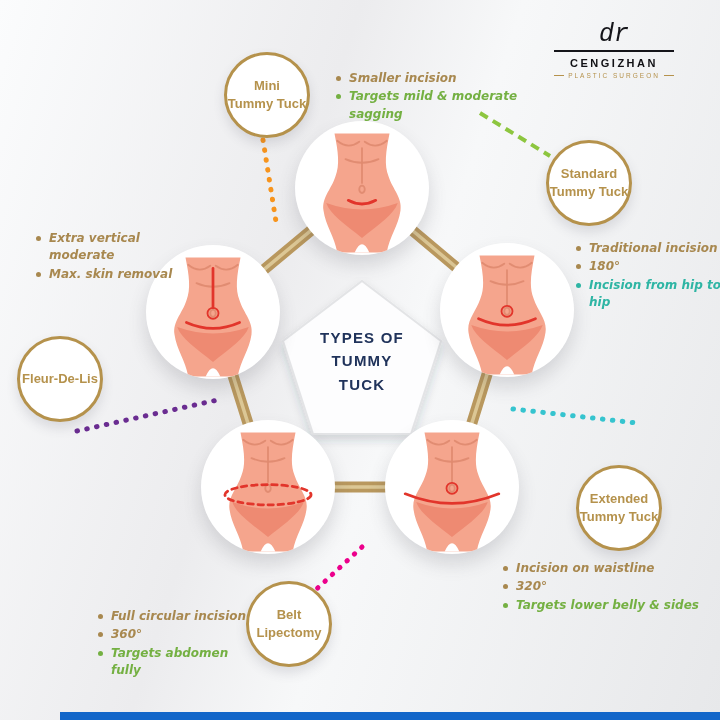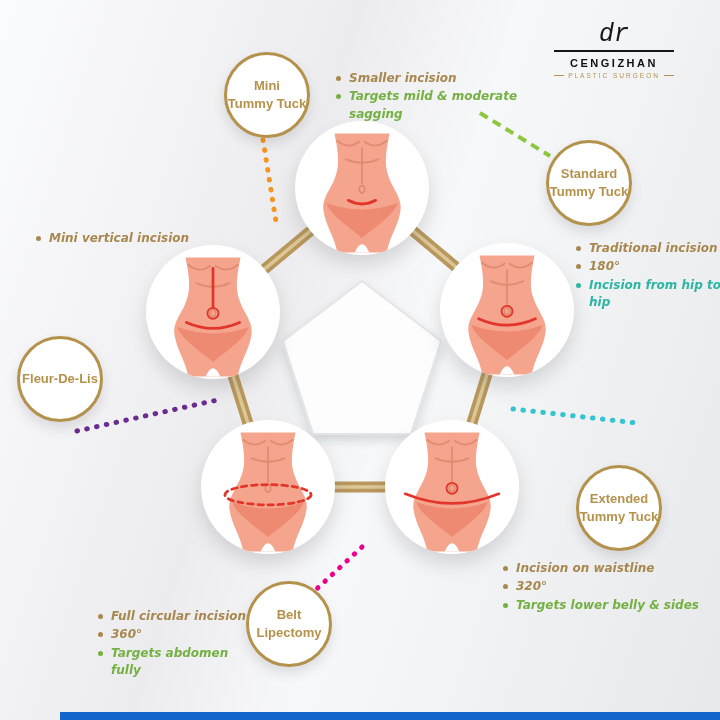--- a/index.html
+++ b/index.html
@@ -57,20 +57,25 @@
     <polygon class="ring-outer" points="362,188 507,310 452,487 268,487 213,312"></polygon>
     <polygon class="ring-inner" points="362,188 507,310 452,487 268,487 213,312"></polygon>
     <line class="dots" x1="263" y1="140" x2="277" y2="228" style="stroke: rgb(247, 148, 29);"></line>
     <line class="dashes" x1="480" y1="113" x2="550" y2="156" style="stroke: rgb(141, 198, 63);"></line>
     <line class="dots" x1="513" y1="409" x2="637" y2="423" style="stroke: rgb(53, 196, 207);"></line>
     <line class="dots" x1="362" y1="547" x2="308" y2="597" style="stroke: rgb(236, 0, 140);"></line>
     <line class="dots" x1="77" y1="431" x2="222" y2="399" style="stroke: rgb(106, 44, 145);"></line>
     <polygon class="center-pentagon" points="362,281 441,341 411,434 313,434 283,341" filter="url(#softShadow)"></polygon>
   </svg>
 
+  <div class="center-title">
+    <div>TYPES OF</div>
+    <div>TUMMY</div>
+    <div>TUCK</div>
+  </div>
 
   <div class="torso-circle" style="left:295px;top:121px">
     <svg viewBox="0 0 120 130">
       <path class="skin" d="M30 0 C34 20 36 34 31 47 C26 62 16 70 18 84 C20 100 30 112 33 130 L87 130 C90 112 100 100 102 84 C104 70 94 62 89 47 C84 34 86 20 90 0 Z"></path>
       <path class="detail" d="M33 8 Q45 18 57 9"></path>
         <path class="detail" d="M63 9 Q75 18 87 8"></path>
       <path class="detail" d="M60 16 V54"></path>
         <path class="detail" d="M42 28 Q60 36 78 28"></path>
       <ellipse class="detail" cx="60" cy="61" rx="3" ry="4"></ellipse>
       <path class="panty" d="M21 76 Q60 90 99 76 C95 88 78 100 60 114 C42 100 25 88 21 76 Z"></path>
@@ -182,21 +187,22 @@
     <li style="color: rgb(168, 136, 79);">Incision on waistline</li>
     <li style="color: rgb(168, 136, 79);">320°</li>
     <li style="color: rgb(116, 176, 66);">Targets lower belly &amp; sides</li>
   </ul>
   <ul class="bullets" style="left:84px;top:596px;width:165px">
     <li style="color: rgb(168, 136, 79);">Full circular incision</li>
     <li style="color: rgb(168, 136, 79);">360°</li>
     <li style="color: rgb(116, 176, 66);">Targets abdomen fully</li>
   </ul>
   <ul class="bullets" style="left:22px;top:218px;width:160px">
-    <li style="color: rgb(168, 136, 79);">Mini vertical incision</li>
+    <li style="color: rgb(168, 136, 79);">Extra vertical moderate</li>
+    <li style="color: rgb(168, 136, 79);">Max. skin removal</li>
   </ul>
 
   <div class="logo">
     <div class="logo-signature">dr</div>
     <div class="logo-line"></div>
     <div class="logo-name">CENGIZHAN</div>
     <div class="logo-subtitle-row">
       <span class="sub-line"></span>
       <span class="logo-subtitle">PLASTIC SURGEON</span>
       <span class="sub-line"></span>

